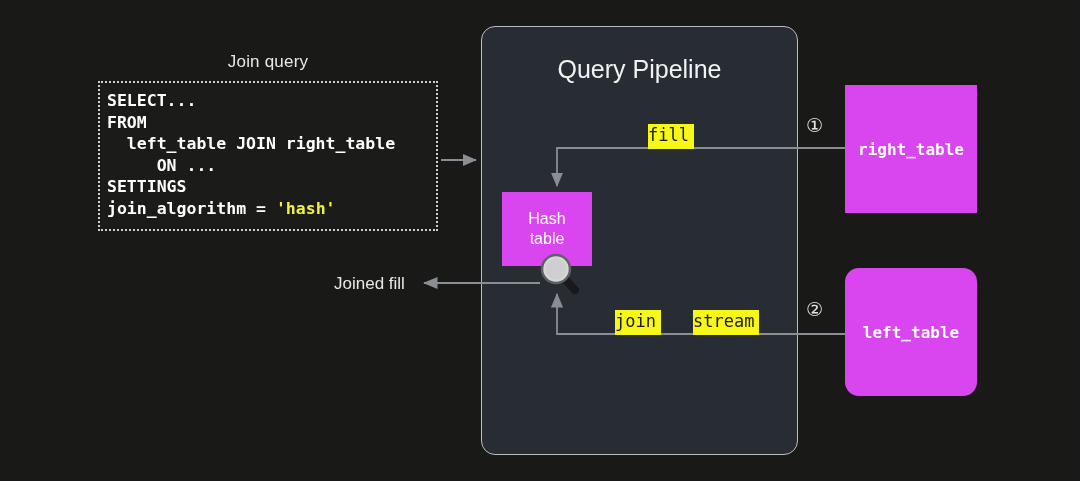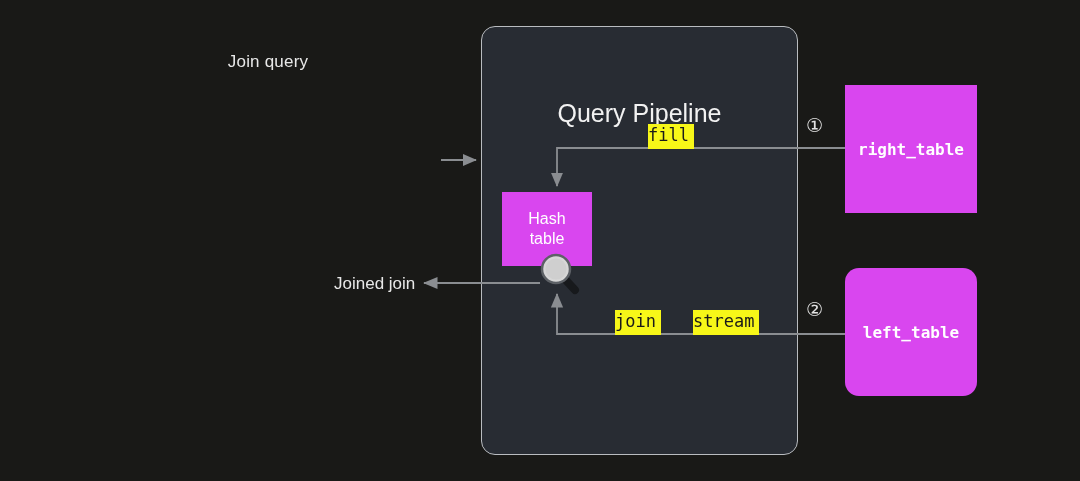--- a/index.html
+++ b/index.html
@@ -35,21 +35,21 @@
   
   .panel{
     position:absolute;left:481px;top:26px;width:317px;height:429px;
     background:#282c33;
     border:1.5px solid #b9bcc0;
     border-radius:14px;
     box-sizing:border-box;
   }
   .panel-title{
     position:absolute;left:481px;top:55px;width:317px;
-    text-align:center;color:#f2f2f2;font-size:25px;margin-top:44px;
+    text-align:center;color:#f2f2f2;font-size:25px;
   }
 
   
   .gbox{
     position:absolute;background:#d946ef;
     color:#ffffff;
     display:flex;align-items:center;justify-content:center;
     text-align:center;
   }
   .hash-box{
@@ -91,20 +91,28 @@
 
   svg.wires{position:absolute;left:0;top:0;width:1080px;height:481px;}
 </style>
 </head>
 <body>
 
 <div id="stage">
 
   <div class="query-title">Join query</div>
 
+  <div class="query-box">
+    <div class="query-code"><span>SELECT...</span>
+<span>FROM</span>
+<span>  left_table JOIN right_table</span>
+<span>     ON ...</span>
+<span>SETTINGS</span>
+<span>join_algorithm = </span><span class="tok-val">'hash'</span></div>
+  </div>
 
   <div class="panel"></div>
   <div class="panel-title">Query Pipeline</div>
 
   <svg class="wires" viewBox="0 0 1080 481">
     <defs>
       <marker id="ar" markerWidth="9" markerHeight="9" refX="7.5" refY="4" orient="auto">
         <path d="M0,0.6 L8,4 L0,7.4 z" fill="#8a8d91"></path>
       </marker>
     </defs>
@@ -131,18 +139,18 @@
   <div class="gbox table-box right-table">
     <span>right_table</span>
   </div>
   <div class="gbox table-box left-table">
     <span>left_table</span>
   </div>
 
   <div class="hl hl-fill">fill</div>
   <div class="hl hl-join">join</div>
   <div class="hl hl-stream">stream</div>
-  <div class="plain-label joined-label">Joined join</div>
+  <div class="plain-label joined-label">Joined fill</div>
 
   <div class="circnum num1">①</div>
   <div class="circnum num2">②</div>
 
 </div>
 
 </body></html>

